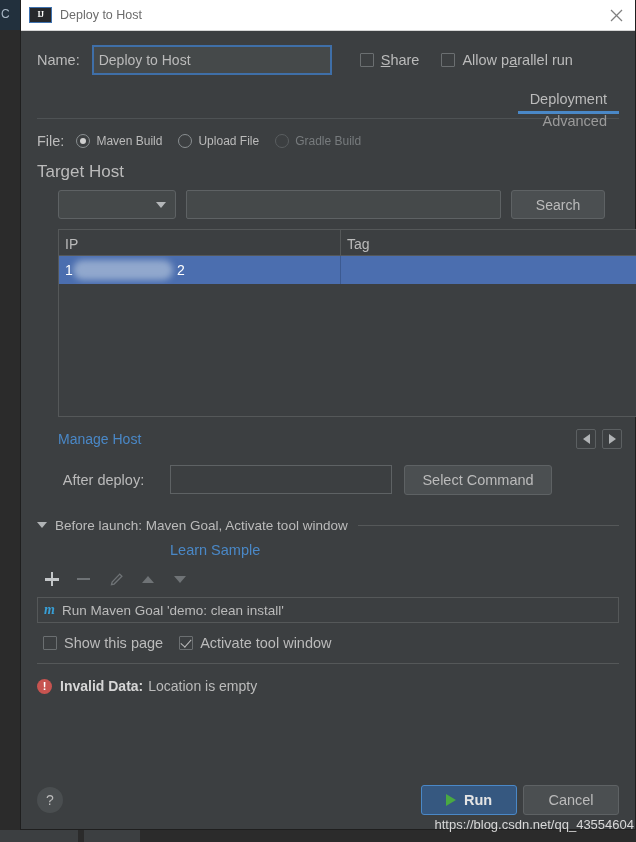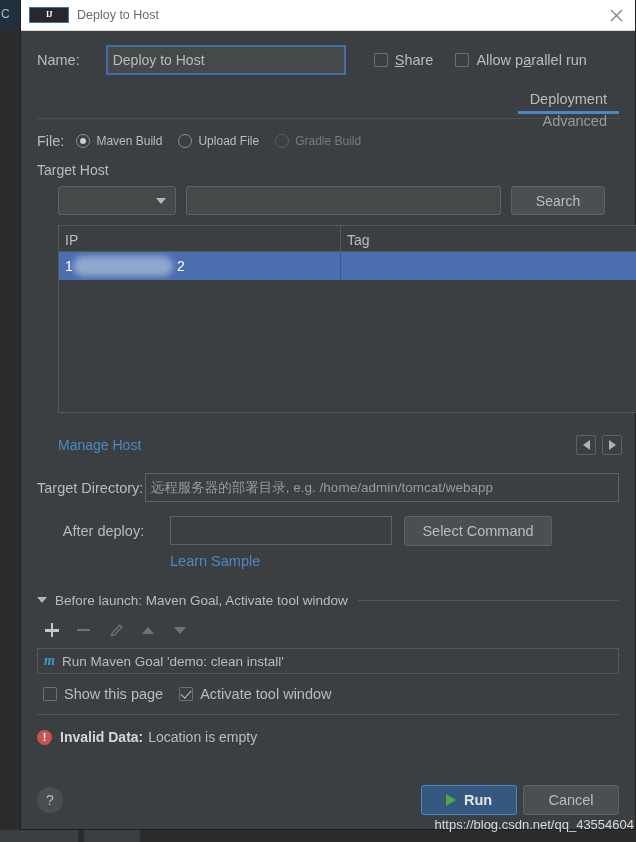--- a/index.html
+++ b/index.html
@@ -54,21 +54,21 @@
 
   
   #titlebar {
     height: 31px; min-height: 31px;
     background: #ffffff;
     display: flex; align-items: center;
     padding: 0 6px 0 8px;
     border-bottom: 1px solid #d6d6d6;
   }
   .ij-icon {
-    width: 40px; height: 16px;
+    width: 23px; height: 16px;
     background: #27282c;
     border: 1px solid #3f72b0;
     display: flex; align-items: center; justify-content: center;
     margin-right: 8px;
     flex: 0 0 auto;
   }
   .ij-icon .ij-text {
     color: #ffffff; font-size: 8px; font-weight: bold;
     font-family: "Liberation Serif", serif;
     line-height: 1;
@@ -94,21 +94,21 @@
     color: #bbbbbb;
     font-size: 13.5px;
   }
 
   
   #name-row {
     display: flex; align-items: center;
     margin-top: 14px;
     height: 30px;
   }
-  #name-label { font-size: 14.5px; color: #bbbbbb; margin-right: 26px; }
+  #name-label { font-size: 14.5px; color: #bbbbbb; margin-right: 12px; }
   #name-input {
     width: 240px; height: 30px;
     background: #45494a;
     border: 2px solid #3f6fa8;
     color: #bbbbbb;
     font-size: 14px;
     font-family: "Liberation Sans", sans-serif;
     padding: 0 5px;
     outline: none;
   }
@@ -182,21 +182,21 @@
     border-radius: 50%;
     background: #cfcfcf;
   }
   .rb.disabled { border-color: #5a5e60; }
   .rb-label { font-size: 12px; color: #bbbbbb; }
   .rb-label.disabled { color: #777b7d; }
 
   
   #target-host-label {
     margin-top: 10px;
-    font-size: 14px;
+    font-size: 17px;
     color: #bbbbbb;
   }
   #search-row {
     display: flex; align-items: center;
     margin-top: 8px;
     padding-left: 21px;
   }
   #host-combo {
     width: 118px; height: 29px;
     background: #45494a;
@@ -281,21 +281,21 @@
     background: #91a8cd;
     filter: blur(3px);
   }
   .ip-seg { position: relative; z-index: 2; }
   .ip-seg.tail { position: absolute; left: 118px; z-index: 2; }
   #host-tbody-fill { flex: 1 1 auto; background: #3c3f41; }
 
   
   #manage-row {
     display: flex; align-items: center;
-    margin-top: 20px; margin-left: 21px;
+    margin-top: 10px; margin-left: 21px;
     width: 564px;
     height: 24px;
   }
   #manage-host-link {
     color: #4a88c7;
     font-size: 14px;
     cursor: pointer;
   }
   #nav-btns { margin-left: auto; display: flex; gap: 6px; }
   .nav-btn {
@@ -633,38 +633,34 @@
       <div id="nav-btns">
         <div class="nav-btn">
             <span class="tri-left"></span>
           </div>
         <div class="nav-btn">
             <span class="tri-right"></span>
           </div>
       </div>
     </div>
 
-    <div id="dir-row">
-      <span id="dir-label">Target Directory:</span>
-      <input id="dir-input" type="text" placeholder="远程服务器的部署目录, e.g. /home/admin/tomcat/webapp" style="">
-    </div>
 
     <div id="after-row">
       <span id="after-label">After deploy:</span>
       <input id="after-input" type="text" value="" style="">
       <button id="select-cmd-btn">Select Command</button>
     </div>
-    <div id="learn-row">
-      <span id="learn-sample-link">Learn Sample</span>
-    </div>
-
     <div id="before-launch-row">
       <span class="tri-collapse"></span>
       <span id="before-launch-text">Before launch: Maven Goal, Activate tool window</span>
       <span id="before-launch-rule"></span>
+    </div>
+
+    <div id="learn-row">
+      <span id="learn-sample-link">Learn Sample</span>
     </div>
 
     <div id="bl-toolbar">
       <span class="tb-icon">
         <span class="plus-h"></span>
           <span class="plus-v"></span>
       </span>
       <span class="tb-icon disabled">
         <span class="minus-h"></span>
       </span>

